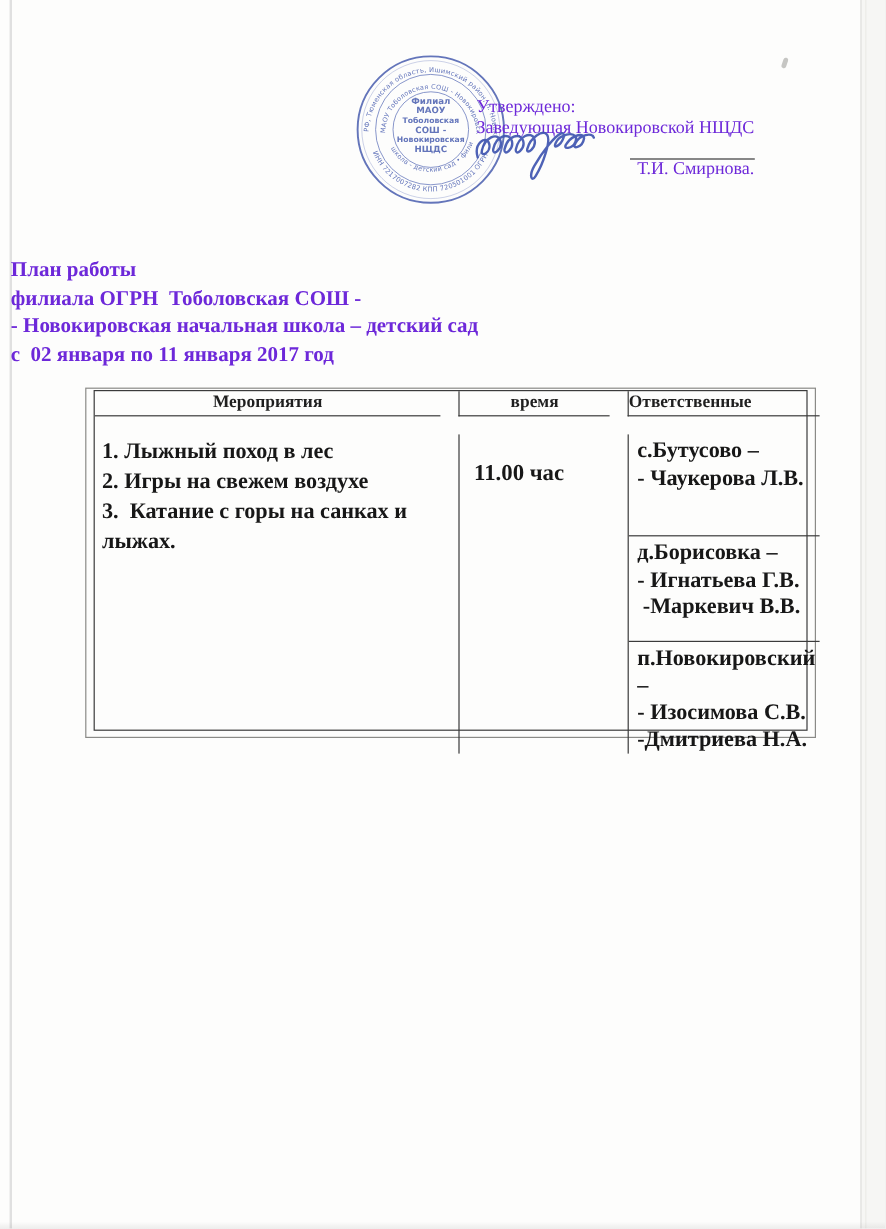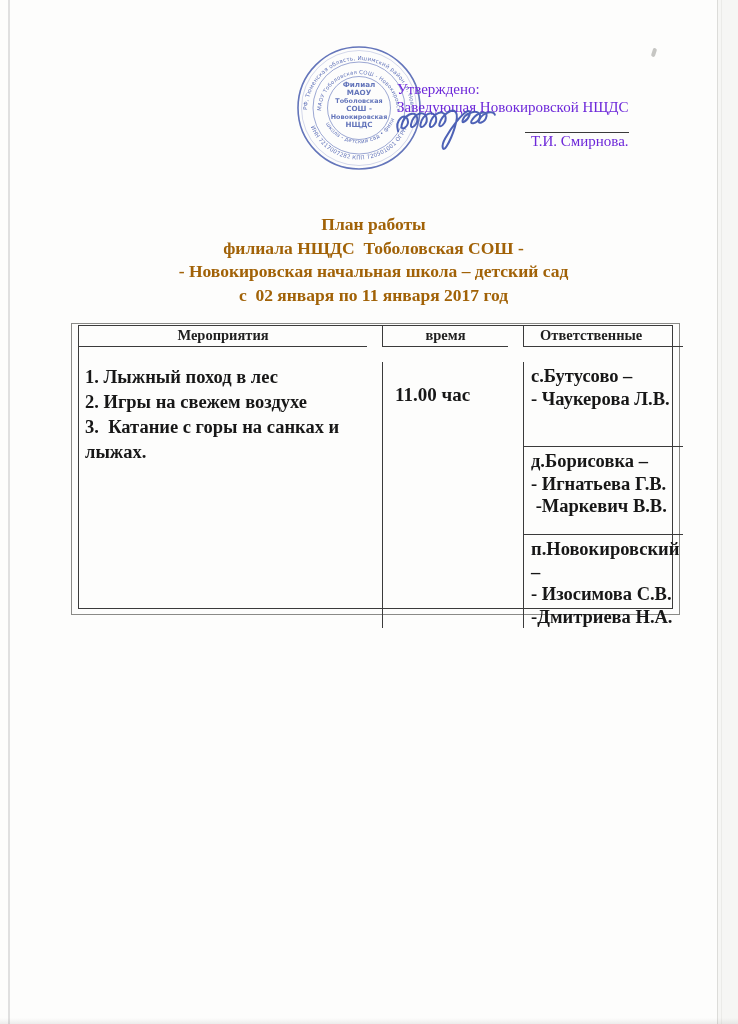--- a/index.html
+++ b/index.html
@@ -35,35 +35,35 @@
   .approval { position:absolute; left:397px; top:81px; font-size:15px; line-height:17.5px; color:#6d28d9; }
   .sig-row { display:flex; align-items:flex-end; margin-top:2px;flex-direction:column; }
   .sig-line { display:inline-block; width:104px; height:15px; border-bottom:1.2px solid #3a3a3a; }
   .sig-name { margin-left:5px; }
   .signature { position:absolute; left:391px; top:101px; width:118px; height:58px; overflow:visible; }
   .signature path { stroke:#3f55b0; stroke-width:1.7; fill:none;
                     stroke-linecap:round; stroke-linejoin:round; opacity:.92; }
 
   
   .doc-title { position:absolute; left:0; top:213px; width:100%; padding-left:9px;
-               text-align:center; font-weight:bold; font-size:17.5px; line-height:23.5px; color:#a16207; }
+               text-align:left; font-weight:bold; font-size:17.5px; line-height:23.5px; color:#6d28d9; }
   .doc-title div { white-space:pre-wrap; }
 
   
   .table-frame { position:absolute; left:71px; top:323px; width:609px; height:292px;
                  border:1px solid #8a8a87; }
   .sched-table { position:absolute; left:78px; top:325px; width:595px; height:284px;
                  border:1.5px solid #3b3b3b; display:grid;
                  grid-template-columns:288px 126px 1fr;
                  grid-template-rows:21px 1fr;gap:15px; }
   .th { font-weight:bold; font-size:14.5px; line-height:19px;
         border-bottom:1.2px solid #3b3b3b; overflow:hidden; }
   .th.c1 { text-align:center; }
   .th.c2 { text-align:center; border-left:1.2px solid #3b3b3b; }
-  .th.c3 { padding-left:16px; border-left:1.2px solid #3b3b3b; }
+  .th.c3 { padding-left:0; border-left:1.2px solid #3b3b3b; }
   .cell { font-weight:bold; font-size:18.5px; color:#171717; }
   .activities { padding:3px 10px 0 6px; line-height:25px; }
   .activities span { display:inline; white-space:pre-wrap; }
   .time-cell { border-left:1.2px solid #3b3b3b; }
   .time-val { display:block; margin-top:22px; padding-left:12px; font-size:19px; }
   .col3 { border-left:1.2px solid #3b3b3b; display:flex; flex-direction:column; }
   .subcell { padding:3px 4px 0 7px; line-height:22.5px; }
   .subcell div { white-space:pre-wrap; }
   .sub-1 { height:84px; }
   .sub-2 { height:88px; border-top:1.2px solid #3b3b3b; }
@@ -117,21 +117,21 @@
     <path d="M6 25 C3 15 12 9 14 15 C16 21 8 26 9 20 C11 11 20 7 22 13 C24 19 16 25 17 19
              C19 10 28 7 30 13 C32 19 24 25 25 19 C27 10 36 7 38 13 C40 19 32 25 33 19
              C35 10 44 6 46 12 C48 18 40 24 41 19 C43 11 52 5 55 9 C58 13 52 30 47 38
              C44 43 42 38 46 31 C51 22 60 10 65 8 C69 7 66 15 62 17 C59 19 61 12 66 10
              C72 7 77 9 75 14 C73 19 65 20 69 15 C73 9 82 7 81 12 C80 18 72 20 75 15
              C78 9 87 7 88 11"></path>
   </svg>
 
   <div class="doc-title">
     <div>План работы</div>
-    <div>филиала НЩДС  Тоболовская СОШ -</div>
+    <div>филиала ОГРН  Тоболовская СОШ -</div>
     <div>- Новокировская начальная школа – детский сад</div>
     <div>с  02 января по 11 января 2017 год</div>
   </div>
 
   <div class="table-frame"></div>
   <div class="sched-table">
 
     <div class="th c1">Мероприятия</div>
     <div class="th c2">время</div>
     <div class="th c3">Ответственные</div>

